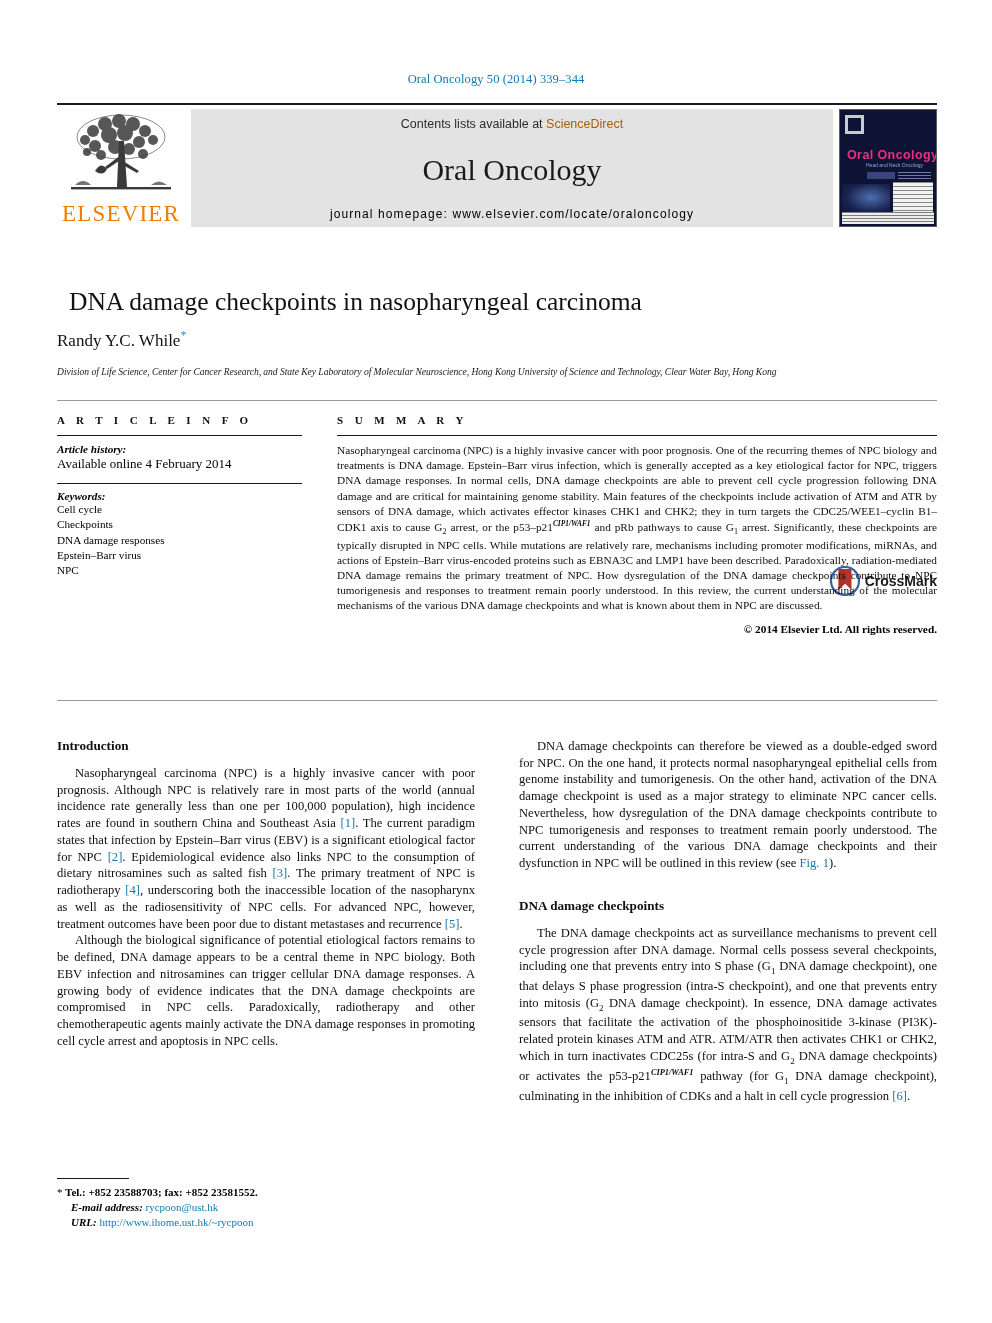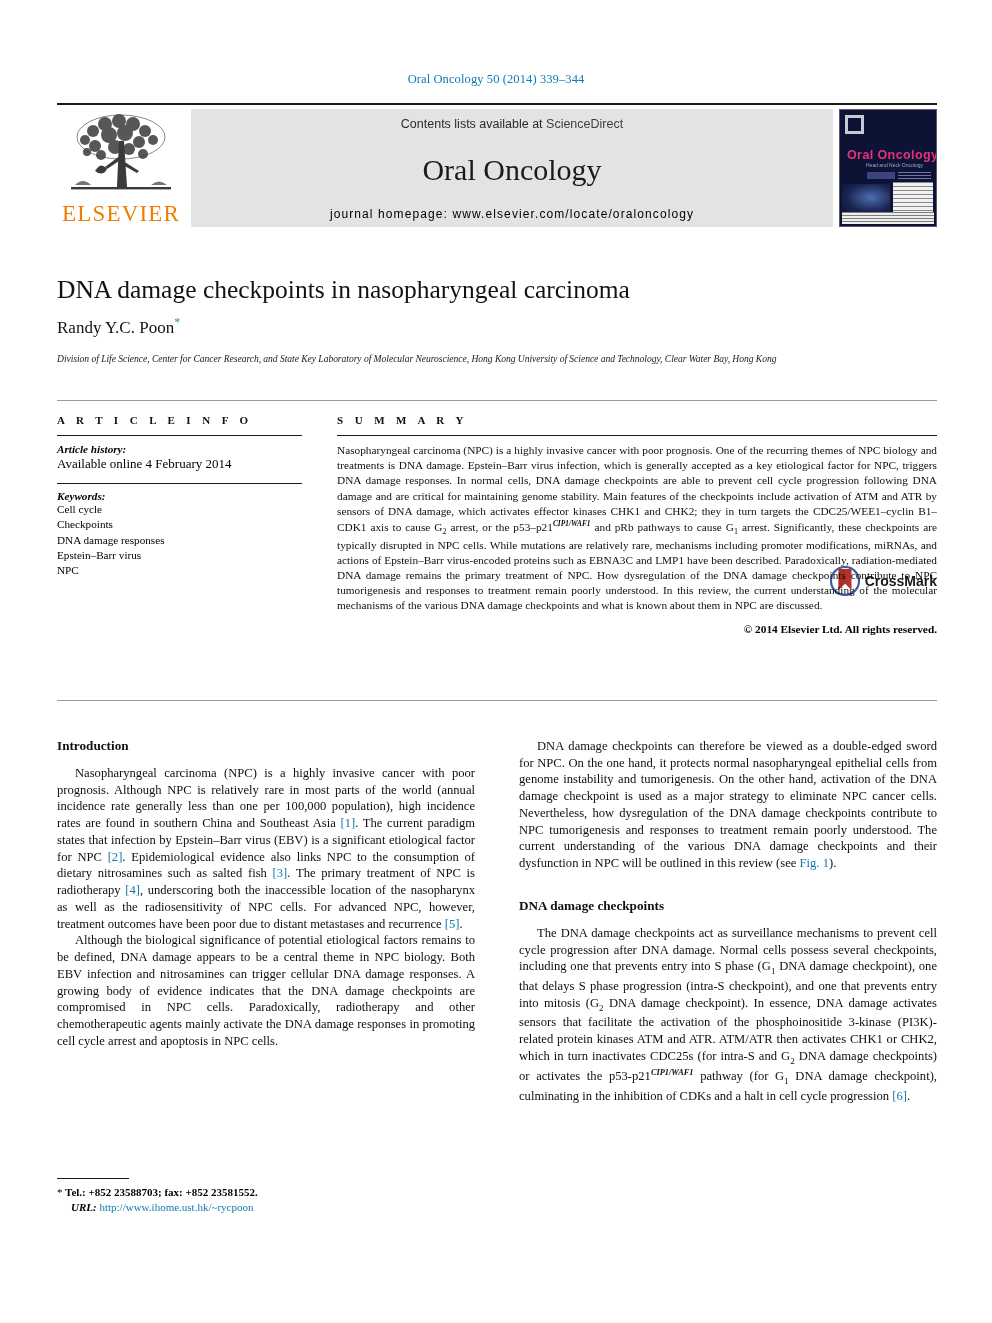--- a/index.html
+++ b/index.html
@@ -79,21 +79,21 @@
     align-items: center;
     justify-content: space-between;
     padding: 8px 0 6px 0;
     box-sizing: border-box;
   }
   .contents-line {
     font-family: "Liberation Sans", sans-serif;
     font-size: 12.5px;
     color: #2b2b2b;
   }
-  .contents-line .sd-link { color: #404040; }
+  .contents-line .sd-link { color: #a16207; }
   .journal-name {
     font-family: "Liberation Serif", serif;
     font-size: 30px;
     color: #1a1a1a;
     line-height: 1;
     margin: 2px 0 0 0;
   }
   .homepage-line {
     font-family: "Liberation Sans", sans-serif;
     font-size: 12px;
@@ -156,21 +156,21 @@
     background-image: repeating-linear-gradient(to bottom, #7d7d7d 0px, #7d7d7d 1px, transparent 1px, transparent 3px);
   }
 
   
   .title-block { position: absolute; top: 275px; left: 57px; width: 880px; }
   .article-title {
     font-family: "Liberation Serif", serif;
     font-size: 25.5px;
     color: #121212;
     line-height: 1.15;
-    margin: 0;
+    margin: 12px;
     font-weight: normal;
   }
   .authors {
     font-family: "Liberation Serif", serif;
     font-size: 17px;
     margin-top: 11px;
     color: #121212;
   }
   .authors .star { color: #2f8fbf; font-size: 12px; vertical-align: super; }
   .affiliation {
@@ -378,21 +378,21 @@
         <div class="cover-chart"></div>
         <div class="cover-foot"></div>
       </div>
 
     </div>
   </div>
 
   <div class="title-block">
     <h1 class="article-title">DNA damage checkpoints in nasopharyngeal carcinoma</h1>
     <div class="authors">
-      <span>Randy Y.C. Poon</span><span class="star">*</span>
+      <span>Randy Y.C. While</span><span class="star">*</span>
     </div>
     <div class="affiliation">Division of Life Science, Center for Cancer Research, and State Key Laboratory of Molecular Neuroscience, Hong Kong University of Science and Technology, Clear Water Bay, Hong Kong</div>
 
     <div class="crossmark">
       <svg width="30" height="30" viewBox="0 0 30 30">
         <circle cx="15" cy="15" r="14" fill="#ffffff" stroke="#3e5fa3" stroke-width="2.2"></circle>
         <path d="M8.5 3 L21.5 3 L21.5 24 L15 17.5 L8.5 24 Z" fill="#b5332a"></path>
         <path d="M15 3 L15 17.5 L8.5 24 L8.5 3 Z" fill="#9b2a22" opacity="0.5"></path>
       </svg>
       <span class="crossmark-label">CrossMark</span>
@@ -433,17 +433,18 @@
 
   <div class="body-right">
     <p class="body"><span>DNA damage checkpoints can therefore be viewed as a double-edged sword for NPC. On the one hand, it protects normal nasopharyngeal epithelial cells from genome instability and tumorigenesis. On the other hand, activation of the DNA damage checkpoint is used as a major strategy to eliminate NPC cancer cells. Nevertheless, how dysregulation of the DNA damage checkpoints contribute to NPC tumorigenesis and responses to treatment remain poorly understood. The current understanding of the various DNA damage checkpoints and their dysfunction in NPC will be outlined in this review (see </span><span class="ref-link">Fig. 1</span><span>).</span></p>
     <div class="h2 spaced">DNA damage checkpoints</div>
     <p class="body"><span>The DNA damage checkpoints act as surveillance mechanisms to prevent cell cycle progression after DNA damage. Normal cells possess several checkpoints, including one that prevents entry into S phase (G</span><sub>1</sub><span> DNA damage checkpoint), one that delays S phase progression (intra-S checkpoint), and one that prevents entry into mitosis (G</span><sub>2</sub><span> DNA damage checkpoint). In essence, DNA damage activates sensors that facilitate the activation of the phosphoinositide 3-kinase (PI3K)-related protein kinases ATM and ATR. ATM/ATR then activates CHK1 or CHK2, which in turn inactivates CDC25s (for intra-S and G</span><sub>2</sub><span> DNA damage checkpoints) or activates the p53-p21</span><sup class="cip">CIP1/WAF1</sup><span> pathway (for G</span><sub>1</sub><span> DNA damage checkpoint), culminating in the inhibition of CDKs and a halt in cell cycle progression </span><span class="ref">[6]</span><span>.</span></p>
   </div>
 
   <div class="footnote-area">
     <div class="footnote-rule"></div>
     <div class="fn-line"><span class="star">*</span> <span>Tel.: +852 23588703; fax: +852 23581552.</span></div>
+    <div class="fn-line fn-indent"><span class="lbl">E-mail address:</span> <span class="lnk">rycpoon@ust.hk</span></div>
     <div class="fn-line fn-indent"><span class="lbl">URL:</span> <span class="lnk">http://www.ihome.ust.hk/~rycpoon</span></div>
   </div>
 
 
 </div>
 
 </body></html>

